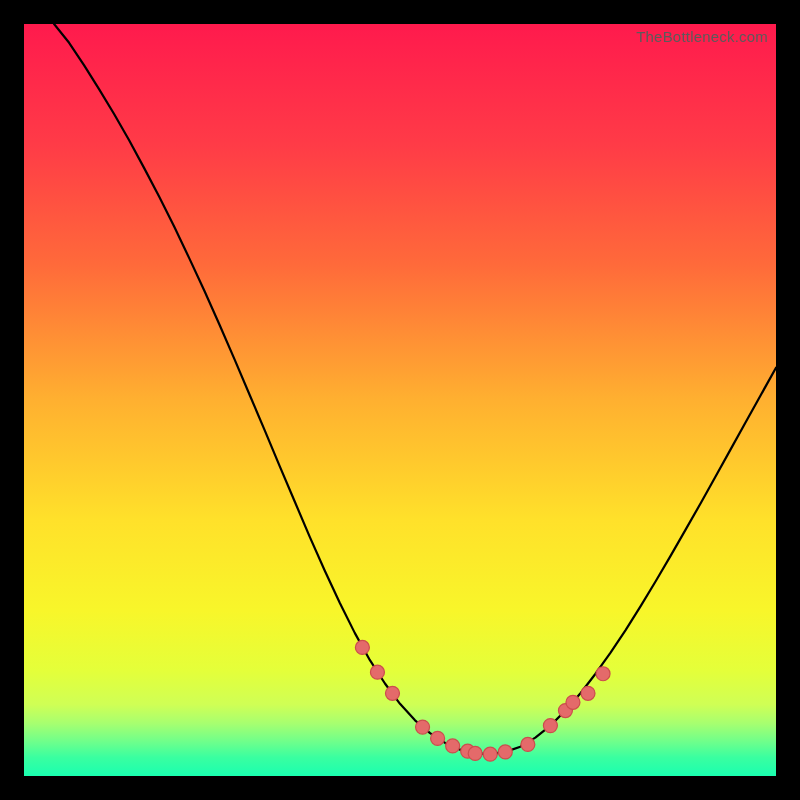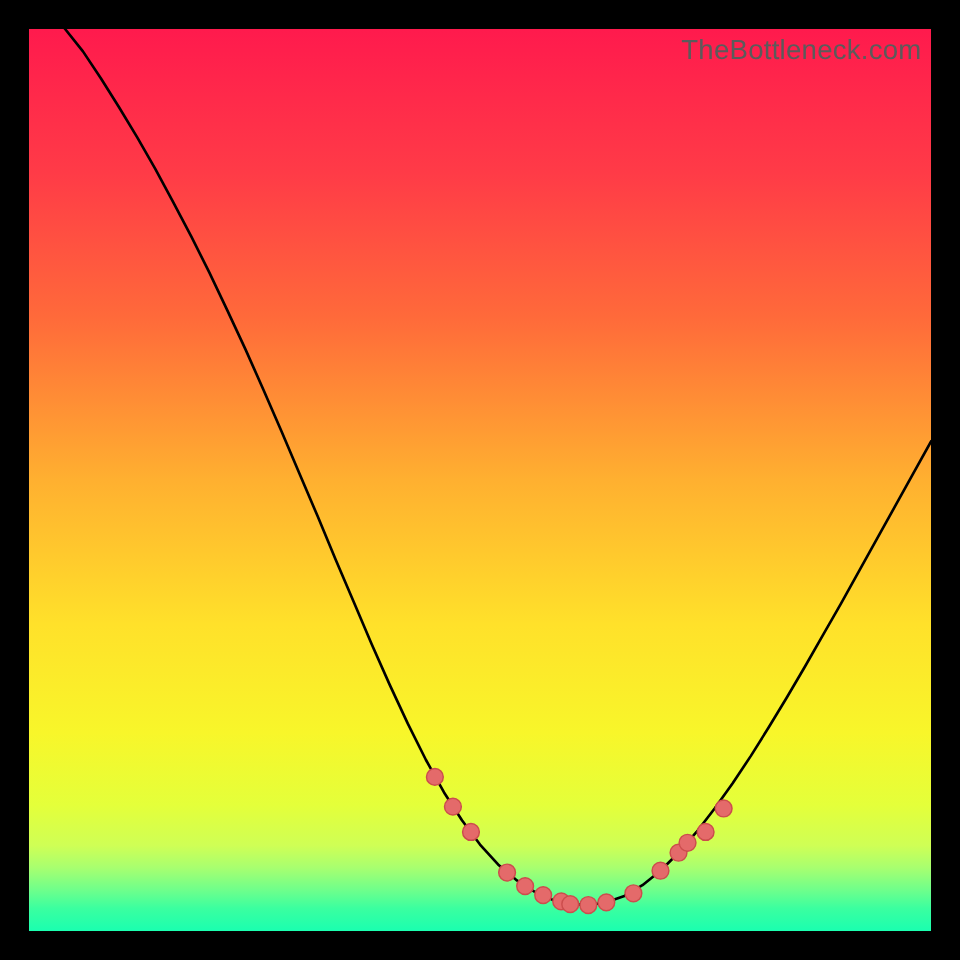--- a/index.html
+++ b/index.html
@@ -25,21 +25,21 @@
     top: 24px;
     width: 752px;
     height: 752px;
     overflow: hidden;
   }
   .watermark {
     position: absolute;
     top: 4px;
     right: 8px;
     color: #5b5b5b;
-    font-size: 23px;
+    font-size: 15px;
     font-weight: 400;
     letter-spacing: 0.2px;
   }
   svg {
     position: absolute;
     left: 0;
     top: 0;
     width: 100%;
     height: 100%;
   }

